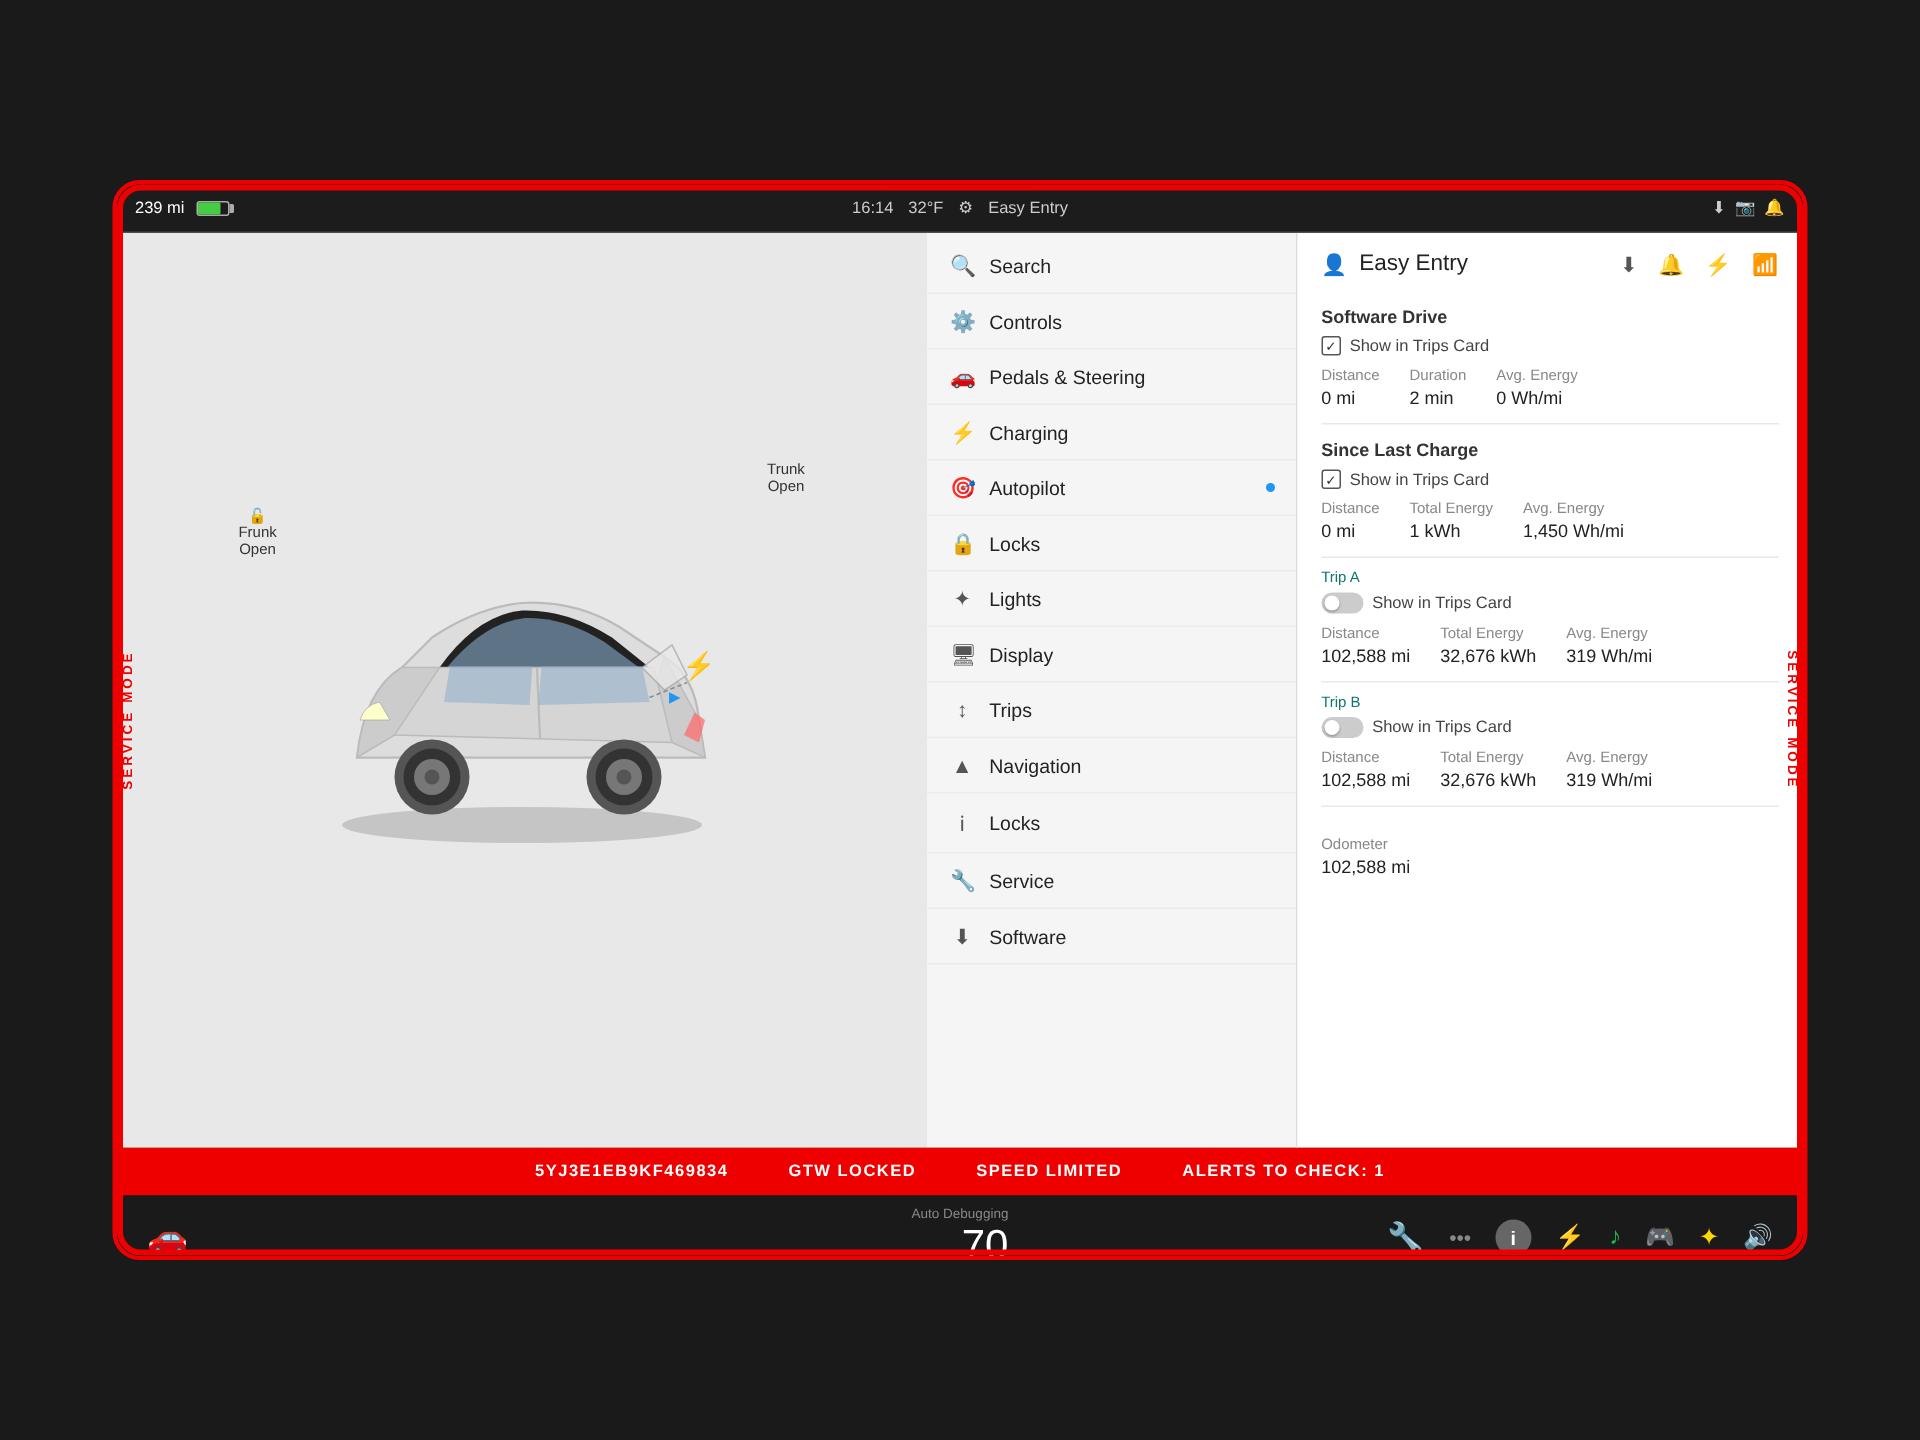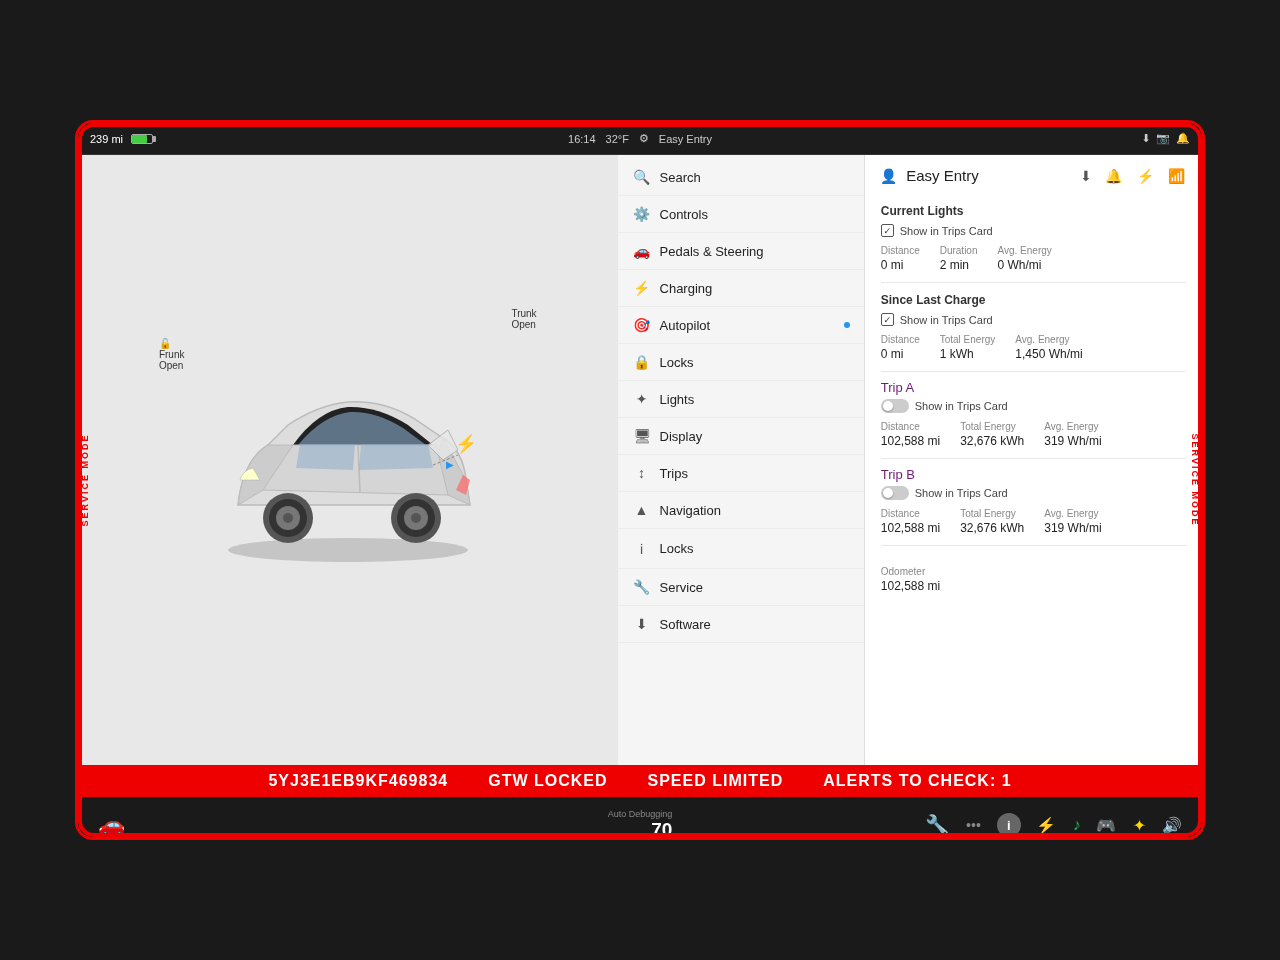--- a/index.html
+++ b/index.html
@@ -165,20 +165,21 @@
       align-items: center;
       justify-content: center;
     }
 
     .car-label {
       position: absolute;
       font-size: 10px;
       color: #333;
       display: flex;
       flex-direction: column;
+      align-items: center;
     }
     .car-label-frunk {
       top: 30%;
       left: 15%;
     }
     .car-label-trunk {
       top: 25%;
       right: 15%;
     }
 
@@ -304,23 +305,23 @@
       font-weight: 400;
     }
 
     .section-divider {
       height: 1px;
       background: #e8e8e8;
       margin: 8px 0;
     }
 
     .trip-title {
-      font-size: 13px;
+      font-size: 10px;
       font-weight: 500;
-      color: #701a75;
+      color: #0f766e;
       margin-bottom: 4px;
     }
 
     .toggle-switch {
       width: 28px;
       height: 14px;
       background: #ccc;
       border-radius: 7px;
       position: relative;
       cursor: pointer;
@@ -340,21 +341,21 @@
     }
 
     
     .alert-bar {
       height: 32px;
       background: #e00;
       display: flex;
       align-items: center;
       justify-content: center;
       gap: 40px;
-      font-size: 16px;
+      font-size: 11px;
       font-weight: bold;
       color: #fff;
       letter-spacing: 1px;
     }
 
     
     .taskbar {
       height: 56px;
       background: #1a1a1a;
       display: flex;
@@ -378,23 +379,23 @@
       flex-direction: column;
       align-items: flex-end;
     }
 
     .taskbar-label {
       font-size: 9px;
       color: #888;
     }
 
     .taskbar-speed {
-      font-size: 19px;
+      font-size: 28px;
       color: #fff;
-      font-weight: 700;
+      font-weight: 400;
     }
 
     .taskbar-right {
       display: flex;
       align-items: center;
       gap: 16px;
     }
 
     .taskbar-icon {
       color: #ccc;
@@ -581,21 +582,21 @@
         <span style="font-size:14px">👤</span>
         <span class="trips-title">Easy Entry</span>
         <div class="trips-header-icons">
           <span>⬇</span>
           <span>🔔</span>
           <span>⚡</span>
           <span>📶</span>
         </div>
       </div>
 
-      <div class="section-header">Current Lights</div>
+      <div class="section-header">Software Drive</div>
       <div class="checkbox-row">
         <div class="checkbox-mark">✓</div>
         <span>Show in Trips Card</span>
       </div>
       <div class="stats-row">
         <div class="stat-item">
           <span class="stat-label">Distance</span>
           <span class="stat-value">0 mi</span>
         </div>
         <div class="stat-item">

